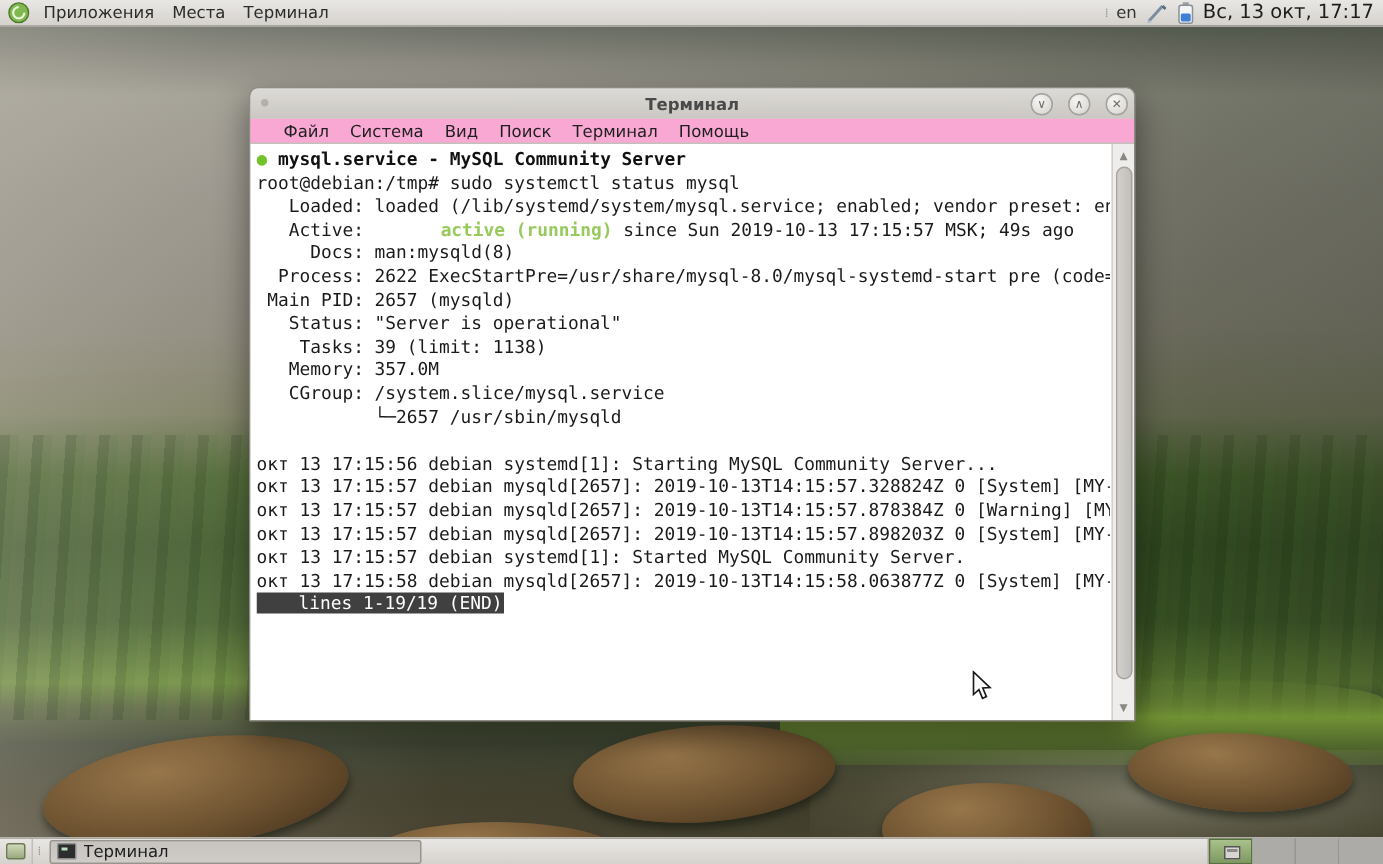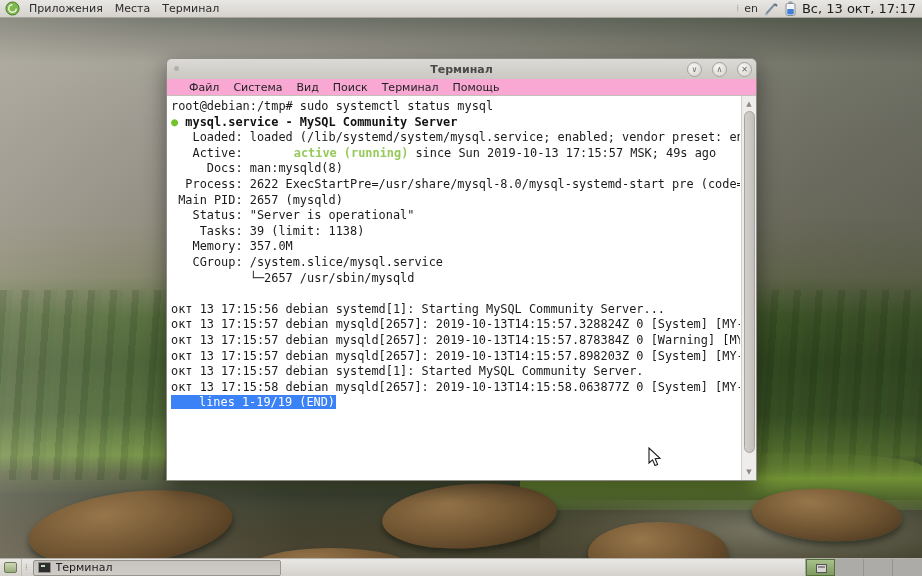--- a/index.html
+++ b/index.html
@@ -161,40 +161,40 @@
     <div class="menubar">
         <span class="menubar-item">Файл</span>
         <span class="menubar-item">Система</span>
         <span class="menubar-item">Вид</span>
         <span class="menubar-item">Поиск</span>
         <span class="menubar-item">Терминал</span>
         <span class="menubar-item">Помощь</span>
       </div>
     <div class="term-body">
       <div class="term-text">
+          <div class="terminal-line"><span class="seg-dot" style="color: rgb(115, 195, 42);">● </span><span class="seg-bold">mysql.service - MySQL Community Server</span></div>
           <div class="terminal-line"><span class="seg-plain">root@debian:/tmp# sudo systemctl status mysql</span></div>
-          <div class="terminal-line"><span class="seg-dot" style="color: rgb(115, 195, 42);">● </span><span class="seg-bold">mysql.service - MySQL Community Server</span></div>
           <div class="terminal-line"><span class="seg-plain">   Loaded: loaded (/lib/systemd/system/mysql.service; enabled; vendor preset: en</span></div>
           <div class="terminal-line"><span class="seg-plain">   Active: </span><span class="seg-green" style="color: rgb(151, 202, 92); margin-left: 44px;">active (running)</span><span class="seg-plain"> since Sun 2019-10-13 17:15:57 MSK; 49s ago</span></div>
           <div class="terminal-line"><span class="seg-plain">     Docs: man:mysqld(8)</span></div>
           <div class="terminal-line"><span class="seg-plain">  Process: 2622 ExecStartPre=/usr/share/mysql-8.0/mysql-systemd-start pre (code=</span></div>
           <div class="terminal-line"><span class="seg-plain"> Main PID: 2657 (mysqld)</span></div>
           <div class="terminal-line"><span class="seg-plain">   Status: "Server is operational"</span></div>
           <div class="terminal-line"><span class="seg-plain">    Tasks: 39 (limit: 1138)</span></div>
           <div class="terminal-line"><span class="seg-plain">   Memory: 357.0M</span></div>
           <div class="terminal-line"><span class="seg-plain">   CGroup: /system.slice/mysql.service</span></div>
           <div class="terminal-line"><span class="seg-plain">           └─2657 /usr/sbin/mysqld</span></div>
           <div class="terminal-line">&nbsp;</div>
           <div class="terminal-line"><span class="seg-plain">окт 13 17:15:56 debian systemd[1]: Starting MySQL Community Server...</span></div>
           <div class="terminal-line"><span class="seg-plain">окт 13 17:15:57 debian mysqld[2657]: 2019-10-13T14:15:57.328824Z 0 [System] [MY-</span></div>
           <div class="terminal-line"><span class="seg-plain">окт 13 17:15:57 debian mysqld[2657]: 2019-10-13T14:15:57.878384Z 0 [Warning] [MY</span></div>
           <div class="terminal-line"><span class="seg-plain">окт 13 17:15:57 debian mysqld[2657]: 2019-10-13T14:15:57.898203Z 0 [System] [MY-</span></div>
           <div class="terminal-line"><span class="seg-plain">окт 13 17:15:57 debian systemd[1]: Started MySQL Community Server.</span></div>
           <div class="terminal-line"><span class="seg-plain">окт 13 17:15:58 debian mysqld[2657]: 2019-10-13T14:15:58.063877Z 0 [System] [MY-</span></div>
-          <div class="terminal-line"><span class="seg-reverse" style="background: #3b82f6; color: rgb(255, 255, 255); padding-left: 28px;">lines 1-19/19 (END)</span></div>
+          <div class="terminal-line"><span class="seg-reverse" style="background: #404040; color: rgb(255, 255, 255); padding-left: 28px;">lines 1-19/19 (END)</span></div>
         </div>
       <div class="term-scrollbar">
         <div class="sb-arrow sb-up">▲</div>
         <div class="sb-thumb"></div>
         <div class="sb-arrow sb-down">▼</div>
       </div>
     </div>
   </div>
 
   <div class="panel bottom">

